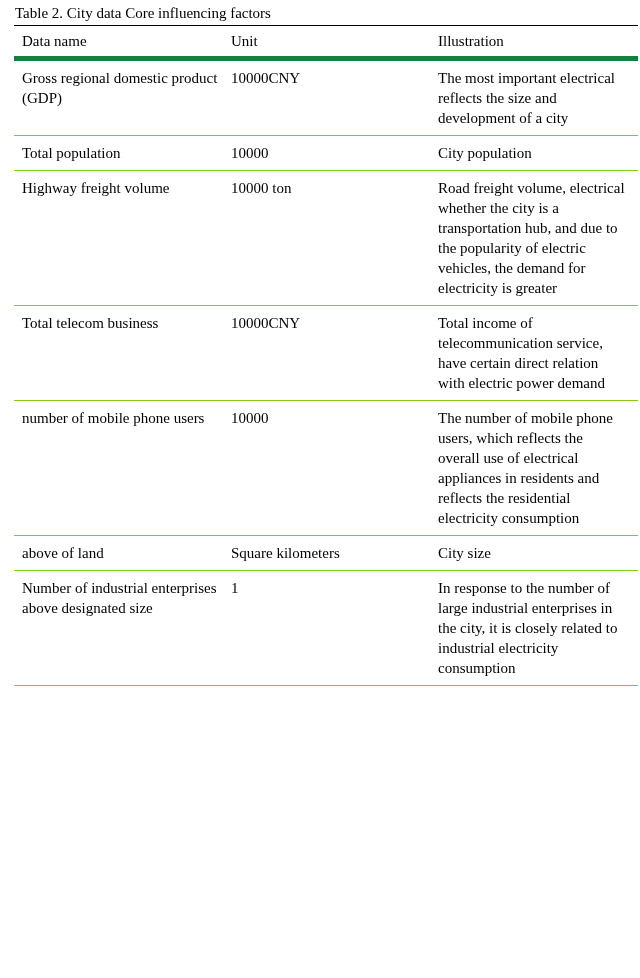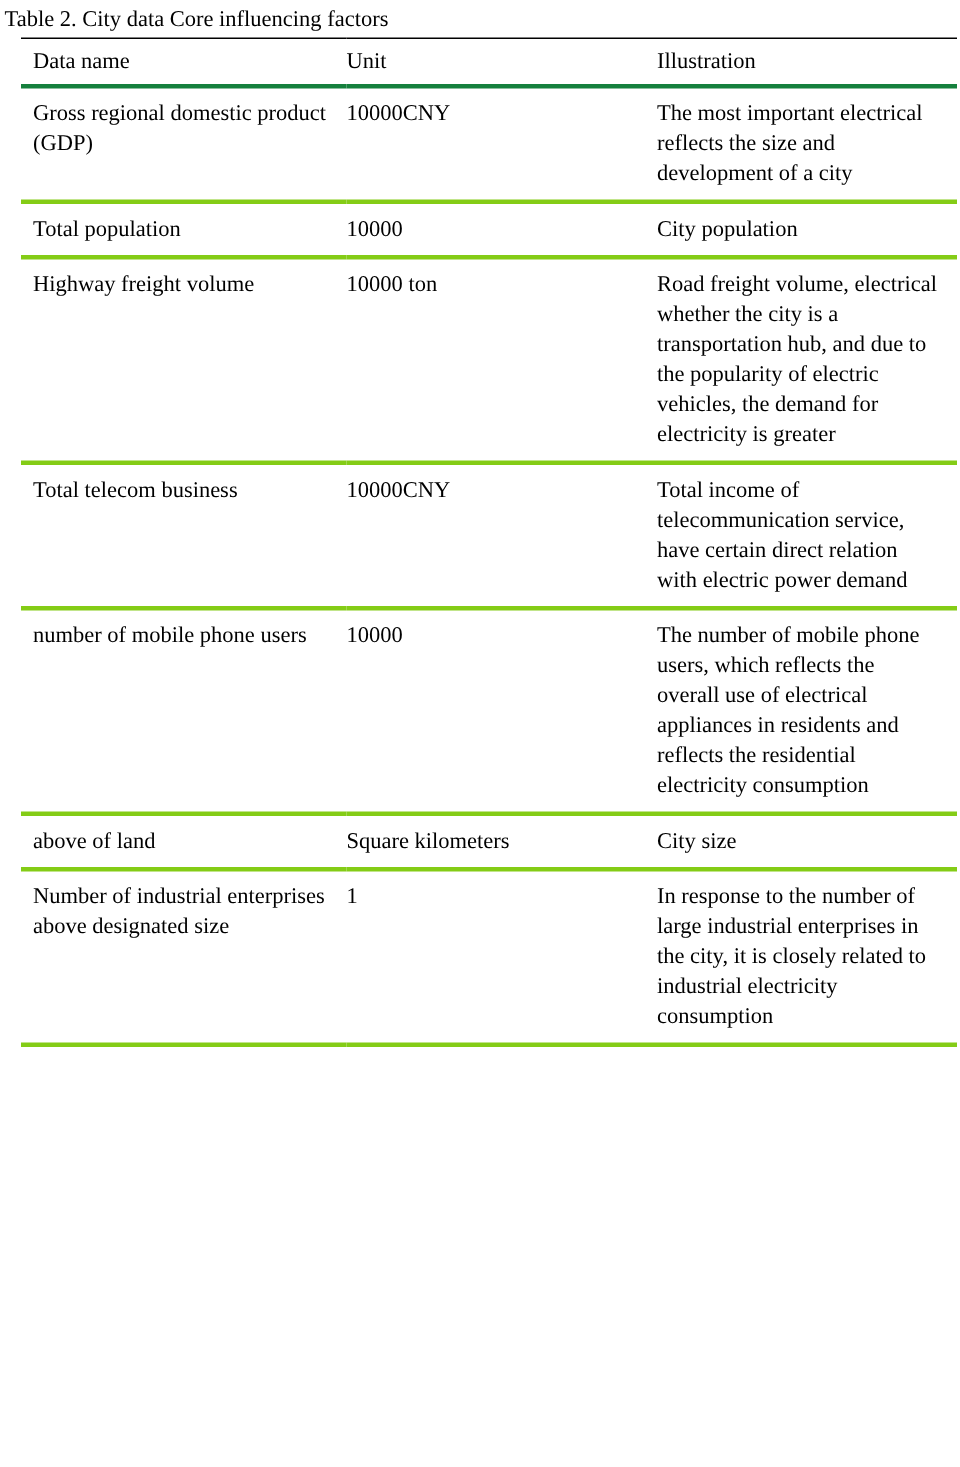--- a/index.html
+++ b/index.html
@@ -11,21 +11,21 @@
   }
   body {
     width: 640px;
     height: 978px;
     overflow: hidden;
     box-sizing: border-box;
   }
   .caption {
     font-size: 15px;
     line-height: 20px;
-    padding: 3px 0 2px 3px;
+    padding: 3px 0 2px 15px;
   }
   table.datatable {
     border-collapse: collapse;
     margin-left: 14px;
     width: 624px;
     table-layout: fixed;
     font-size: 15px;
   }
   table.datatable th,
   table.datatable td {
@@ -36,24 +36,24 @@
     padding: 7px 10px 7px 0;
   }
   table.datatable th { padding-top: 5px; padding-bottom: 5px; }
   table.datatable th:first-child,
   table.datatable td:first-child { padding-left: 8px; }
   col.c1 { width: 217px; }
   col.c2 { width: 207px; }
   col.c3 { width: 200px; }
   thead tr {
     border-top: 1px solid #000000;
-    border-bottom: 3px solid #15803d;
+    border-bottom: 5px solid #15803d;
   }
   tbody tr {
-    border-bottom: 3px solid #84cc16;
+    border-bottom: 1px solid #84cc16;
   }
 </style>
 </head>
 <body>
 
 <div class="page">
   <div class="caption">Table 2. City data Core influencing factors</div>
 
   <table class="datatable">
     <colgroup>

